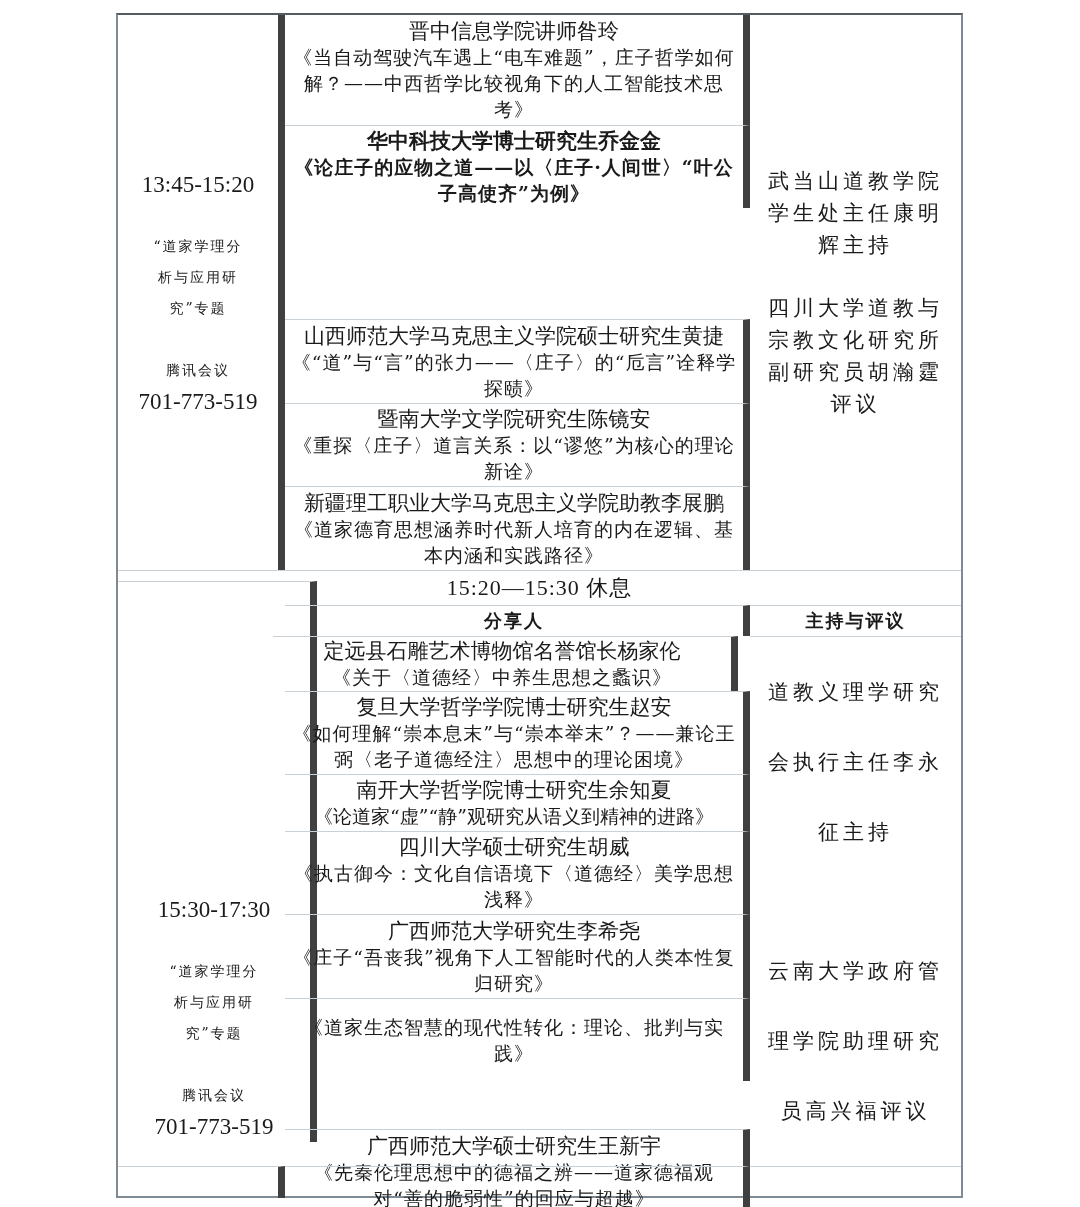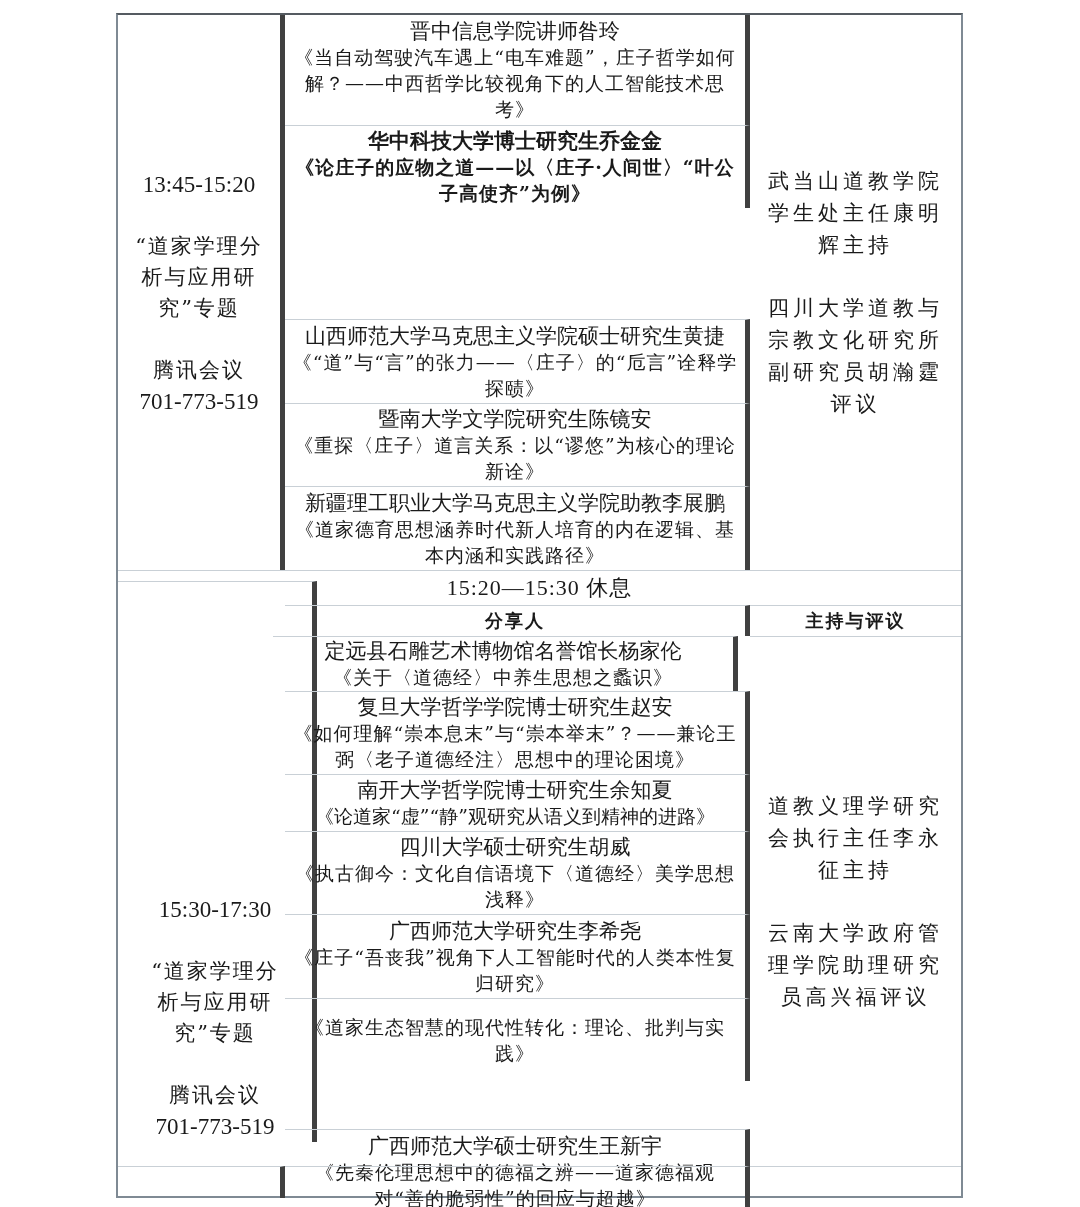--- a/index.html
+++ b/index.html
@@ -4,24 +4,24 @@
 <style>
   html, body { margin: 0; padding: 0; background: #ffffff; }
   body { width: 1080px; height: 1207px; position: relative; overflow: hidden;
          font-family: "DejaVu Serif", "Liberation Serif", serif; color: #1a1a1a; }
   .tbl { position: absolute; left: 116px; top: 13px; width: 847px; height: 1185px;
          border-left: 2px solid #7f8a94; border-right: 2px solid #7f8a94;
          border-top: 2px solid #555b61; border-bottom: 2px solid #7f8a94; box-sizing: border-box; }
   .cell { position: absolute; box-sizing: border-box; display: flex; flex-direction: column;
           justify-content: center; align-items: center; text-align: center; }
   .bt { border-top: 1px solid #c9d0d6; }
-  .br { border-right: 5px solid #404040; }
+  .br { border-right: 7px solid #404040; }
   .speaker { font-family: "Liberation Serif", "DejaVu Serif", serif; font-size: 21px; line-height: 26px; white-space: nowrap; }
   .paper { font-family: "DejaVu Serif", serif; font-size: 19px; line-height: 26px; letter-spacing: 1px; padding: 0 6px; }
-  .left-text { font-size: 21px; line-height: 31px; letter-spacing: 2px; }
+  .left-text { font-size: 14px; line-height: 31px; letter-spacing: 2px; }
   .left-time { font-family: "Liberation Serif", serif; font-size: 23px; letter-spacing: 0; }
   .gap { height: 31px; }
   .right-text { font-size: 21px; line-height: 32px; letter-spacing: 4px; padding: 0 14px; }
   .hdr { font-weight: bold; font-size: 18px; letter-spacing: 2px; }
   .break { font-family: "Liberation Serif", "DejaVu Serif", serif; font-size: 22px; letter-spacing: 1px; }
 </style>
 </head>
 <body>
 
 <div class="tbl">
@@ -112,21 +112,21 @@
     <div class="paper">《庄子“吾丧我”视角下人工智能时代的人类本性复归研究》</div>
   </div>
   <div class="cell br bt" style="left:167px;top:983px;width:465px;height:83px;">
     <div class="paper">《道家生态智慧的现代性转化：理论、批判与实践》</div>
   </div>
   <div class="cell br bt" style="left:167px;top:1066px;width:465px;height:85px;margin-top:48px;">
     <div class="speaker">广西师范大学硕士研究生王新宇</div>
     <div class="paper">《先秦伦理思想中的德福之辨——道家德福观对“善的脆弱性”的回应与超越》</div>
   </div>
 
-  <div class="cell bt" style="left:632px;top:621px;width:211px;height:530px;">
+  <div class="cell bt" style="left:632px;top:621px;width:211px;height:530px;gap:38px;">
     <div class="right-text">道教义理学研究</div>
     <div class="right-text">会执行主任李永</div>
     <div class="right-text">征主持</div>
     <div class="gap"></div>
     <div class="right-text">云南大学政府管</div>
     <div class="right-text">理学院助理研究</div>
     <div class="right-text">员高兴福评议</div>
   </div>
 
   <div class="cell br bt" style="left:0;top:1151px;width:167px;height:32px;"></div>

